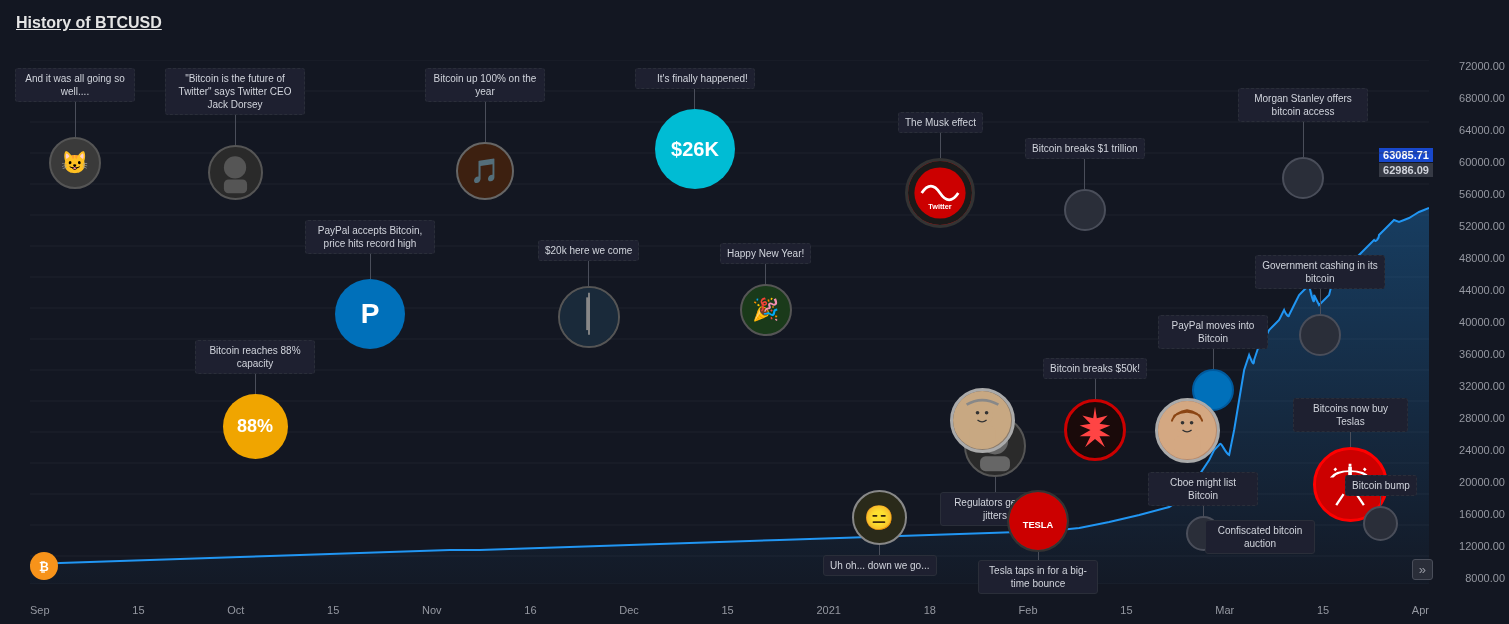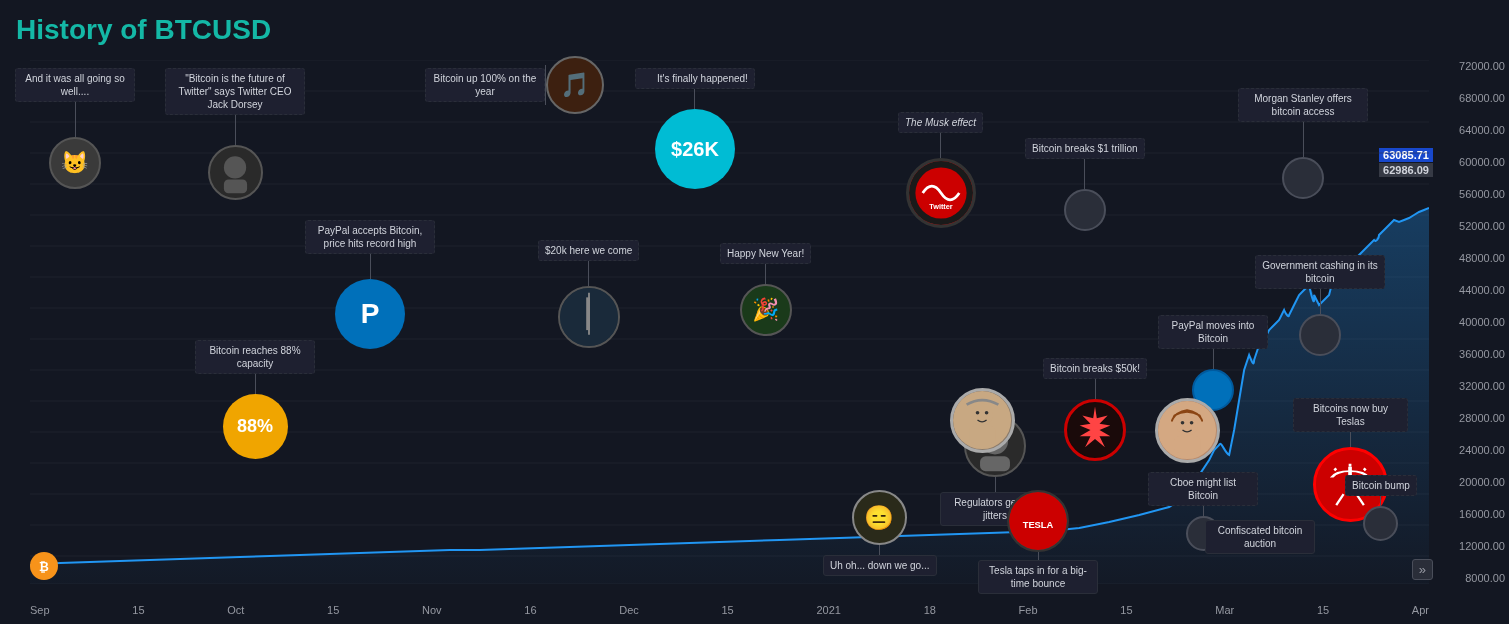--- a/index.html
+++ b/index.html
@@ -14,23 +14,24 @@
     }
     #chart-container {
       width: 1509px;
       height: 624px;
       position: relative;
     }
     #title {
       position: absolute;
       top: 14px;
       left: 16px;
-      font-size: 28px;
+      font-size: 16px;
       font-weight: bold;
-      color: #14b8a6;
+      color: #e5e5e5;
+      text-decoration: underline;
     }
     #y-axis {
       position: absolute;
       right: 0;
       top: 60px;
       bottom: 40px;
       width: 75px;
       display: flex;
       flex-direction: column;
       justify-content: space-between;
@@ -267,21 +268,21 @@
     <div class="annotation-line" style="height:20px;"></div>
     <div class="annotation-circle" style="width:65px;height:65px;background:#f0a500;color:#fff;font-size:18px;font-weight:bold;">88%</div>
   </div>
 
   <div style="position:absolute;left:305px;top:220px;display:flex;flex-direction:column;align-items:center;">
     <div class="annotation-label" style="max-width:130px;border-style:dashed;">PayPal accepts Bitcoin, price hits record high</div>
     <div class="annotation-line" style="height:25px;"></div>
     <div class="annotation-circle" style="width:70px;height:70px;background:#0070ba;color:#fff;font-size:28px;font-weight:bold;">P</div>
   </div>
 
-  <div style="position:absolute;left:425px;top:56px;display:flex;flex-direction:row;align-items:center;justify-content:space-between;">
+  <div style="position:absolute;left:425px;top:68px;display:flex;flex-direction:column;align-items:center;justify-content:space-between;">
     <div class="annotation-label" style="max-width:120px;border-style:dashed;">Bitcoin up 100% on the year</div>
     <div class="annotation-line" style="height:40px;"></div>
     <div class="annotation-circle" style="width:58px;height:58px;background:#3d2010;border:2px solid #666;font-size:24px;">🎵</div>
   </div>
 
   <div style="position:absolute;left:538px;top:240px;display:flex;flex-direction:column;align-items:center;">
     <div class="annotation-label" style="max-width:110px;border-style:dashed;">$20k here we come</div>
     <div class="annotation-line" style="height:25px;"></div>
     <div class="annotation-circle" style="width:62px;height:62px;background:#1a2a3a;border:2px solid #555;overflow:hidden;">
       <svg width="62" height="62" viewBox="0 0 62 62">
@@ -305,21 +306,21 @@
   </div>
 
 
   <div style="position:absolute;left:823px;top:490px;display:flex;flex-direction:column;align-items:center;">
     <div class="annotation-circle" style="width:55px;height:55px;background:#2a2a1a;border:2px solid #888;font-size:24px;">😑</div>
     <div class="annotation-line" style="height:10px;"></div>
     <div class="annotation-label" style="max-width:130px;">Uh oh... down we go...</div>
   </div>
 
   <div style="position:absolute;left:898px;top:112px;display:flex;flex-direction:column;align-items:center;">
-    <div class="annotation-label" style="max-width:110px;border-style:dashed;font-style:italic;">The Musk effect</div>
+    <div class="annotation-label" style="max-width:110px;border-style:dashed;">The Musk effect</div>
     <div class="annotation-line" style="height:25px;"></div>
     <div class="annotation-circle" style="width:70px;height:70px;background:#7f1d1d;border:3px solid #333;overflow:hidden;">
       <svg width="70" height="70" viewBox="0 0 70 70">
         <circle cx="35" cy="35" r="35" fill="#1a1a1a"></circle>
         <circle cx="35" cy="35" r="28" fill="#cc0000"></circle>
         <path d="M15,35 Q25,20 35,35 Q45,50 55,35" stroke="#fff" stroke-width="3" fill="none"></path>
         <text x="35" y="52" text-anchor="middle" fill="white" font-size="8" font-weight="bold">Twitter</text>
       </svg>
     </div>
   </div>

